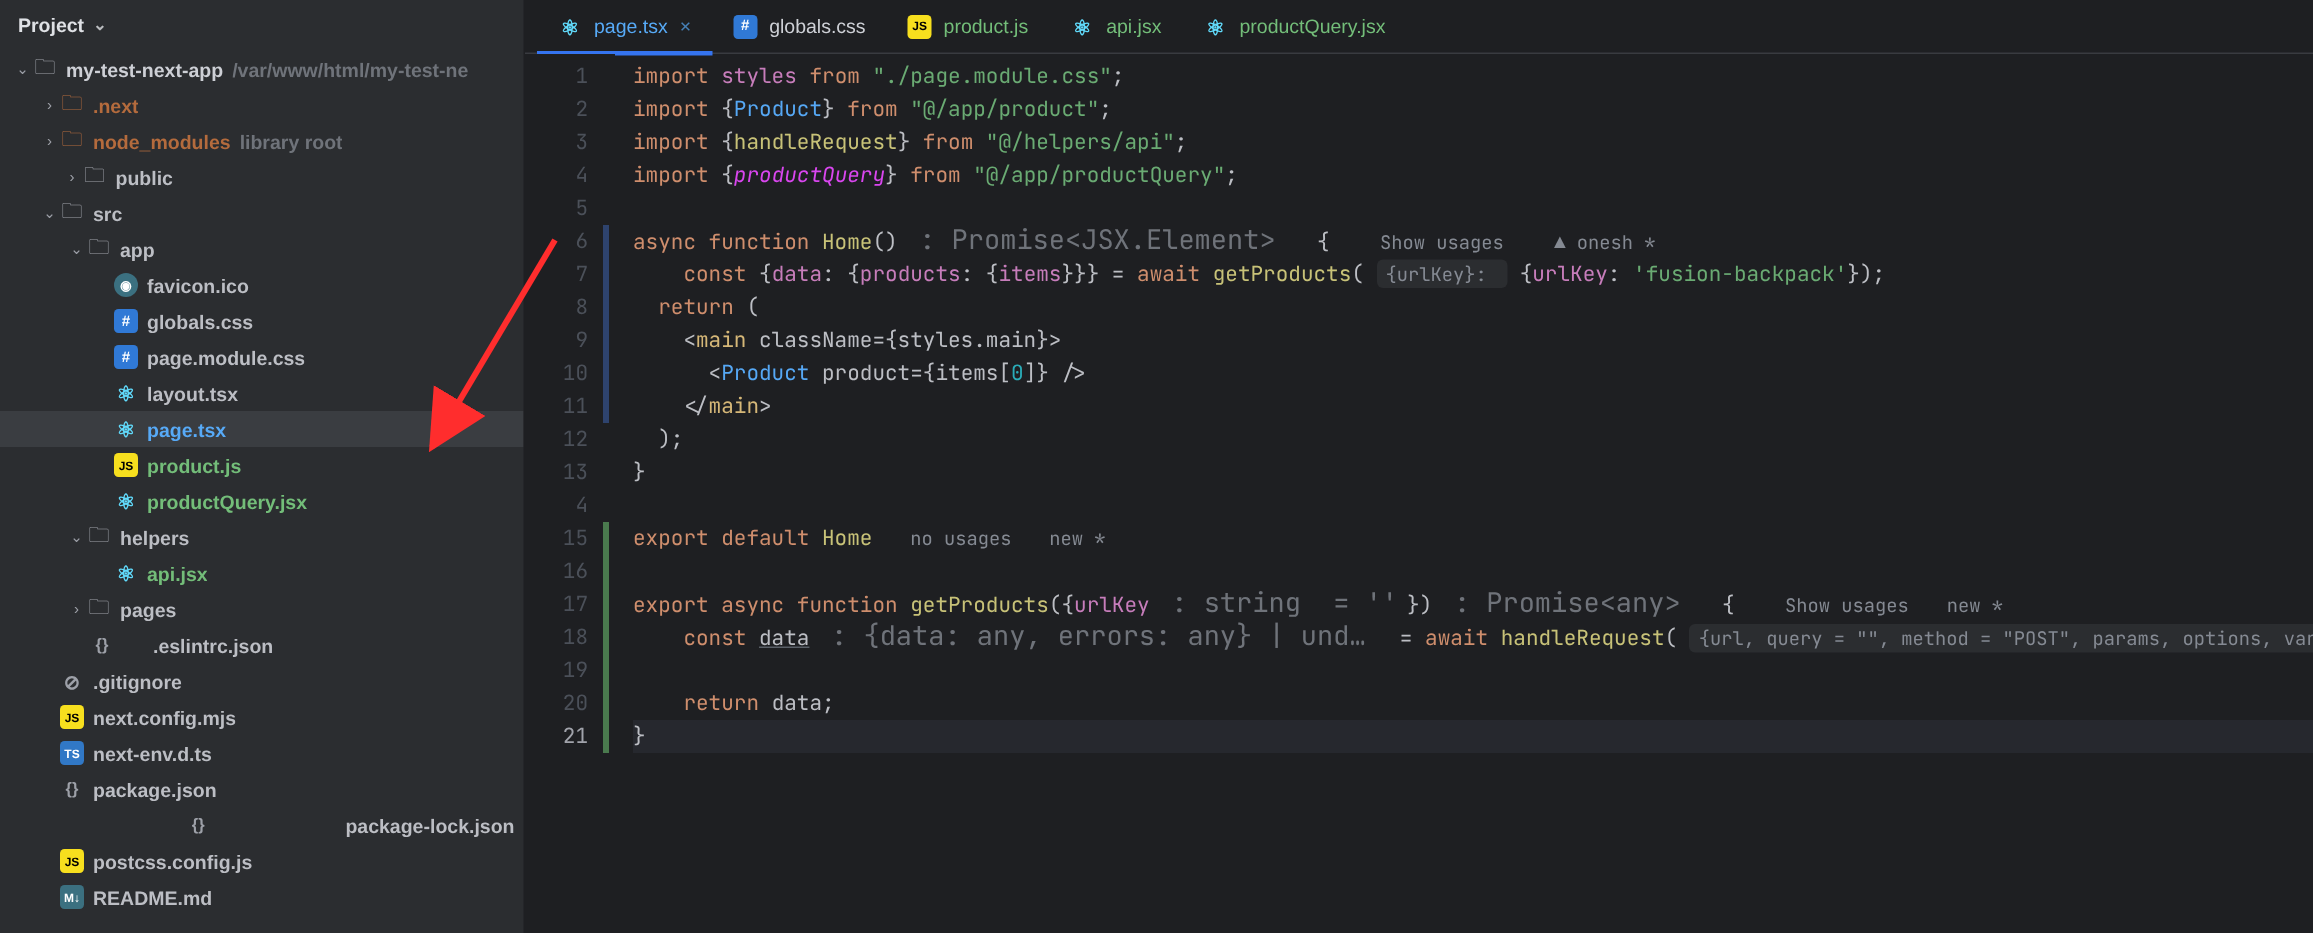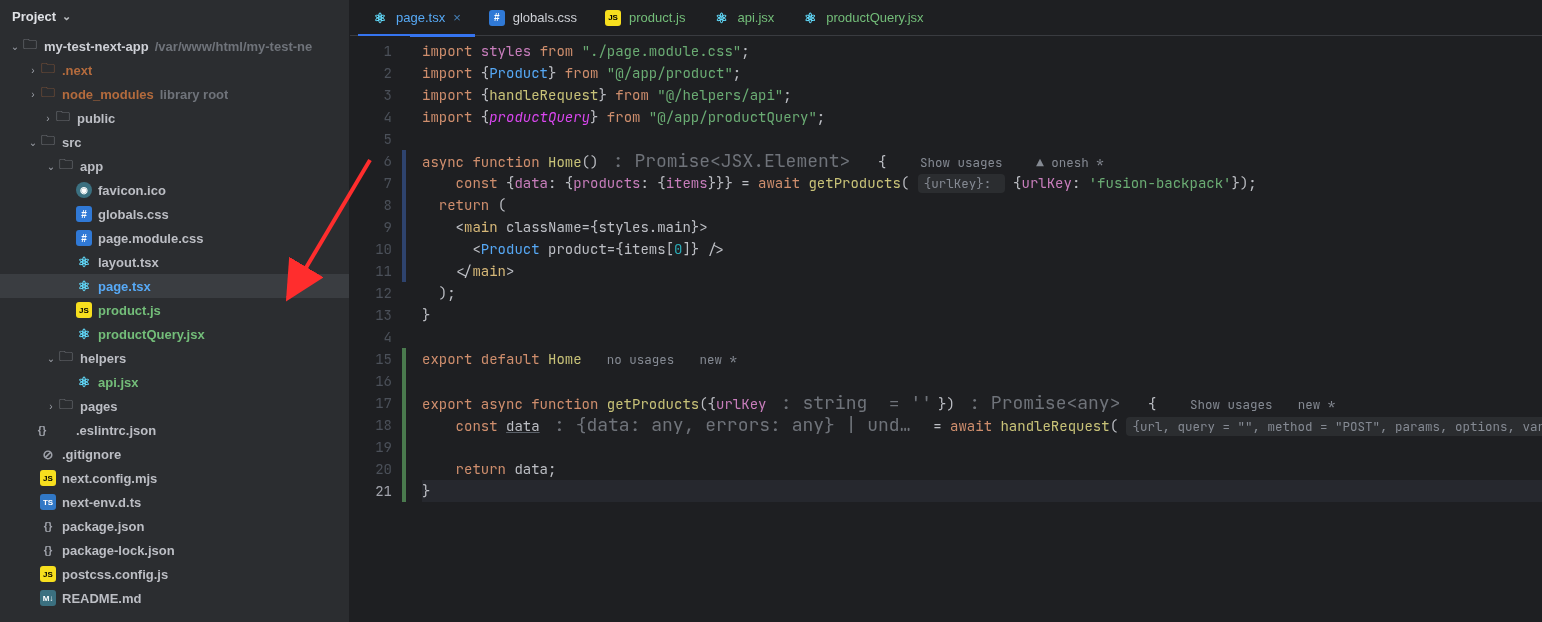--- a/index.html
+++ b/index.html
@@ -170,21 +170,21 @@
         <div class="row" style="padding-left: 62px;">
           <span class="arrow none"></span>
           <span class="ficon ic-react"></span>
           <span class="fname green">api.jsx</span>
         </div>
         <div class="row" style="padding-left: 44px;">
           <span class="arrow closed"></span>
           <span class="ficon ic-folder"></span>
           <span class="fname ">pages</span>
         </div>
-        <div class="row" style=" gap: 20px;">
+        <div class="row" style="padding-left: 26px; gap: 20px;">
           <span class="arrow none"></span>
           <span class="ficon ic-json"></span>
           <span class="fname ">.eslintrc.json</span>
         </div>
         <div class="row" style="padding-left: 26px;">
           <span class="arrow none"></span>
           <span class="ficon ic-ban"></span>
           <span class="fname ">.gitignore</span>
         </div>
         <div class="row" style="padding-left: 26px;">
@@ -195,21 +195,21 @@
         <div class="row" style="padding-left: 26px;">
           <span class="arrow none"></span>
           <span class="ficon ic-ts"></span>
           <span class="fname ">next-env.d.ts</span>
         </div>
         <div class="row" style="padding-left: 26px;">
           <span class="arrow none"></span>
           <span class="ficon ic-json"></span>
           <span class="fname ">package.json</span>
         </div>
-        <div class="row" style="padding-left: 26px;">
+        <div class="row" style="padding-left: 26px; justify-content: space-between;">
           <span class="arrow none"></span>
           <span class="ficon ic-json"></span>
           <span class="fname ">package-lock.json</span>
         </div>
         <div class="row" style="padding-left: 26px;">
           <span class="arrow none"></span>
           <span class="ficon ic-js"></span>
           <span class="fname ">postcss.config.js</span>
         </div>
         <div class="row" style="padding-left: 26px;">

